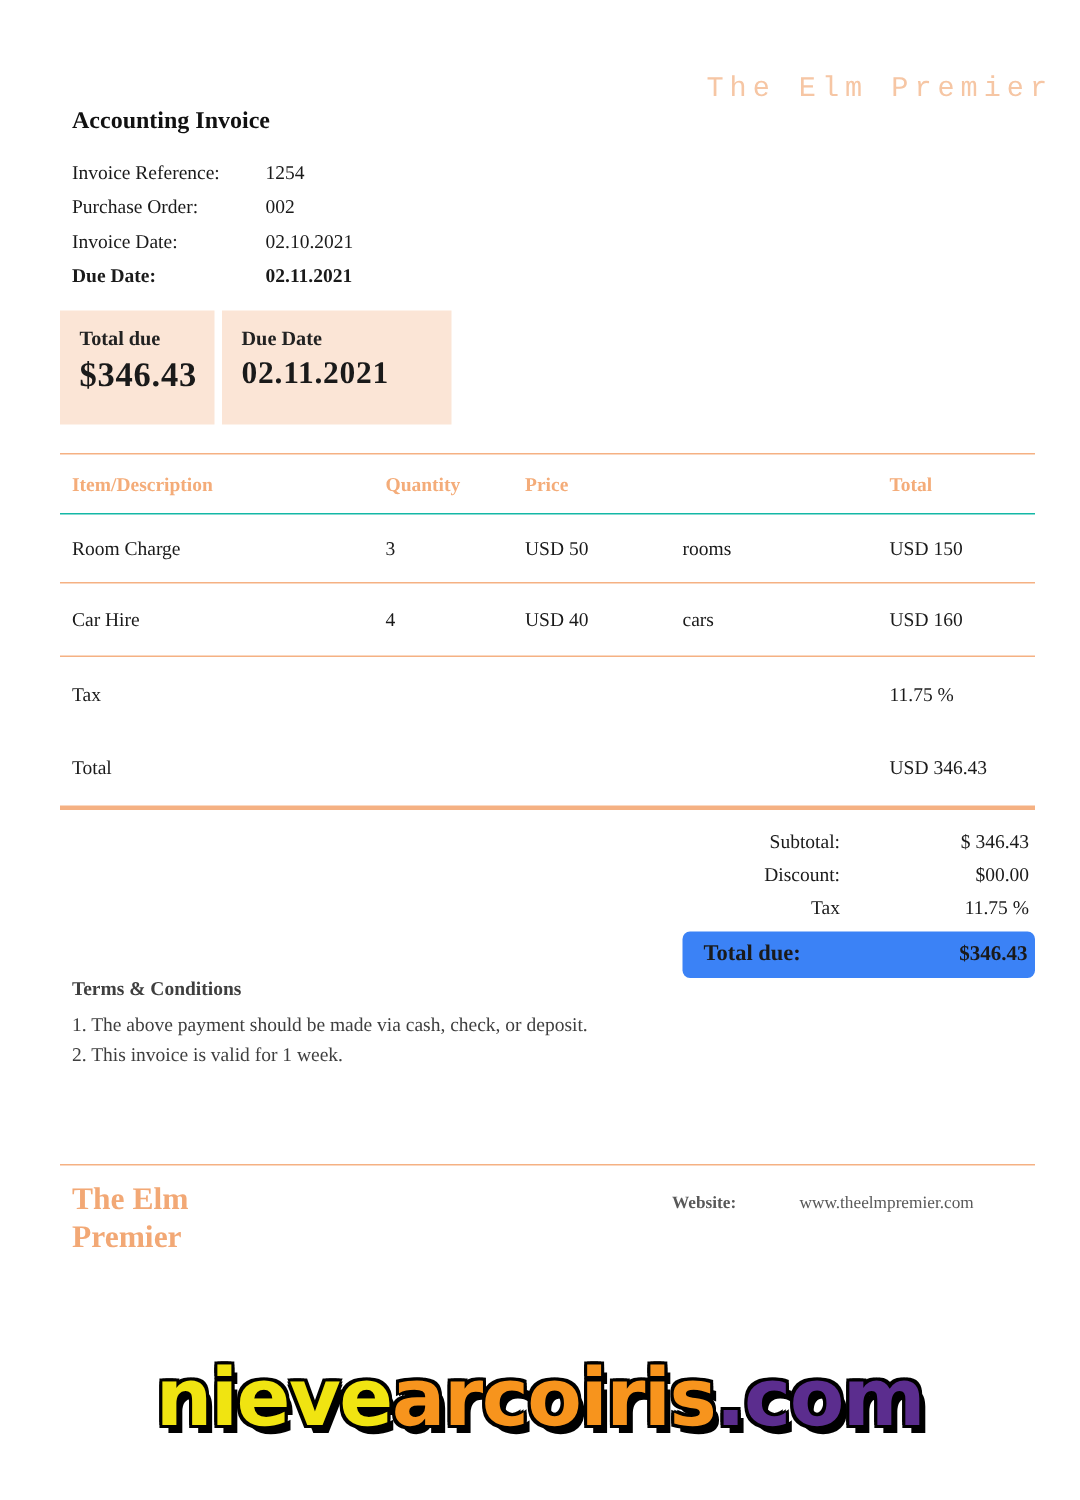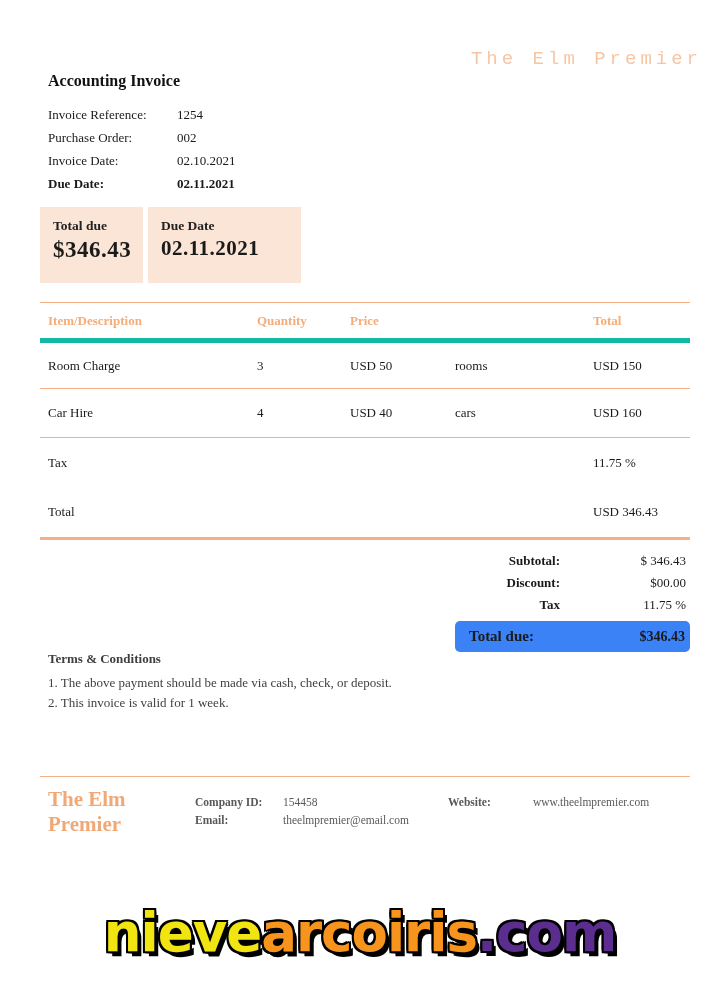--- a/index.html
+++ b/index.html
@@ -22,31 +22,31 @@
   .sumbox { background: #FBE5D6; height: 76px; padding: 11px 0 0 13px; }
   .sumbox.left { width: 103px; }
   .sumbox.right { width: 153px; }
   .sumbox .slabel { font-size: 13.5px; font-weight: bold; color: #222; }
   .sumbox .samount { font-size: 23px; font-weight: bold; margin-top: 3px; letter-spacing: .5px; }
   .sumbox .sdate { font-size: 21px; font-weight: bold; margin-top: 2px; letter-spacing: .5px; }
 
   
   .items { position: absolute; top: 302px; left: 40px; width: 650px; border-top: 1px solid #F5B183; }
   .trow { display: grid; grid-template-columns: 209px 93px 105px 138px 1fr; padding-left: 8px; align-items: center; font-size: 13px; }
-  .trow.head { height: 40px; border-bottom: 5px solid #14b8a6; color: #F4AC79; font-weight: bold; }
+  .trow.head { height: 40px; border-bottom: 1px solid #14b8a6; color: #F4AC79; font-weight: bold; }
   .trow.line1 { height: 46px; border-bottom: 1px solid #F5B183; }
   .trow.line2 { height: 49px; border-bottom: 1px solid #F5B183; }
   .trow.taxrow { height: 49px; }
   .trow.totalrow { height: 50px; }
   .items .tbl-bottom { border-bottom: 3px solid #F5B183; }
 
   
   .totals { position: absolute; top: 550px; left: 455px; width: 235px; }
   .totrow { display: flex; height: 22px; align-items: center; font-size: 13px; }
-  .totrow .tlabel { width: 105px; text-align: right; font-weight: bold; }
+  .totrow .tlabel { width: 105px; text-align: right; }
   .totrow .tvalue { flex: 1; text-align: right; padding-right: 4px; }
   .grand { margin-top: 5px; background: #3b82f6; border-radius: 5px; display: flex; align-items: center; height: 31px; padding: 0 5px 0 14px; }
   .grand .glabel { flex: 1; font-size: 15px; font-weight: bold; }
   .grand .gvalue { font-size: 14px; font-weight: bold; }
 
   
   .terms { position: absolute; top: 651px; left: 48px; color: #3F3F3F; }
   .terms .theading { font-size: 13px; font-weight: bold; margin-bottom: 6px; }
   .terms .titem { font-size: 13px; line-height: 19.5px; }
 
@@ -169,30 +169,20 @@
     <div class="theading">Terms &amp; Conditions</div>
     <div class="titem">1. The above payment should be made via cash, check, or deposit.</div>
     <div class="titem">2. This invoice is valid for 1 week.</div>
   </div>
 
   <div class="footer">
     <div class="footer-brand">
       <div>The Elm</div>
       <div>Premier</div>
     </div>
-    <div class="fcol fcol1">
-      <div class="frow">
-        <span class="flabel">Company ID:</span>
-        <span class="fvalue">154458</span>
-      </div>
-      <div class="frow">
-        <span class="flabel">Email:</span>
-        <span class="fvalue">theelmpremier@email.com</span>
-      </div>
-    </div>
     <div class="fcol fcol2">
       <div class="frow">
         <span class="flabel">Website:</span>
         <span class="fvalue">www.theelmpremier.com</span>
       </div>
     </div>
   </div>
 
   <div class="watermark">
     <span class="wm-1">nieve</span><span class="wm-2">arcoiris</span><span class="wm-3">.com</span>

